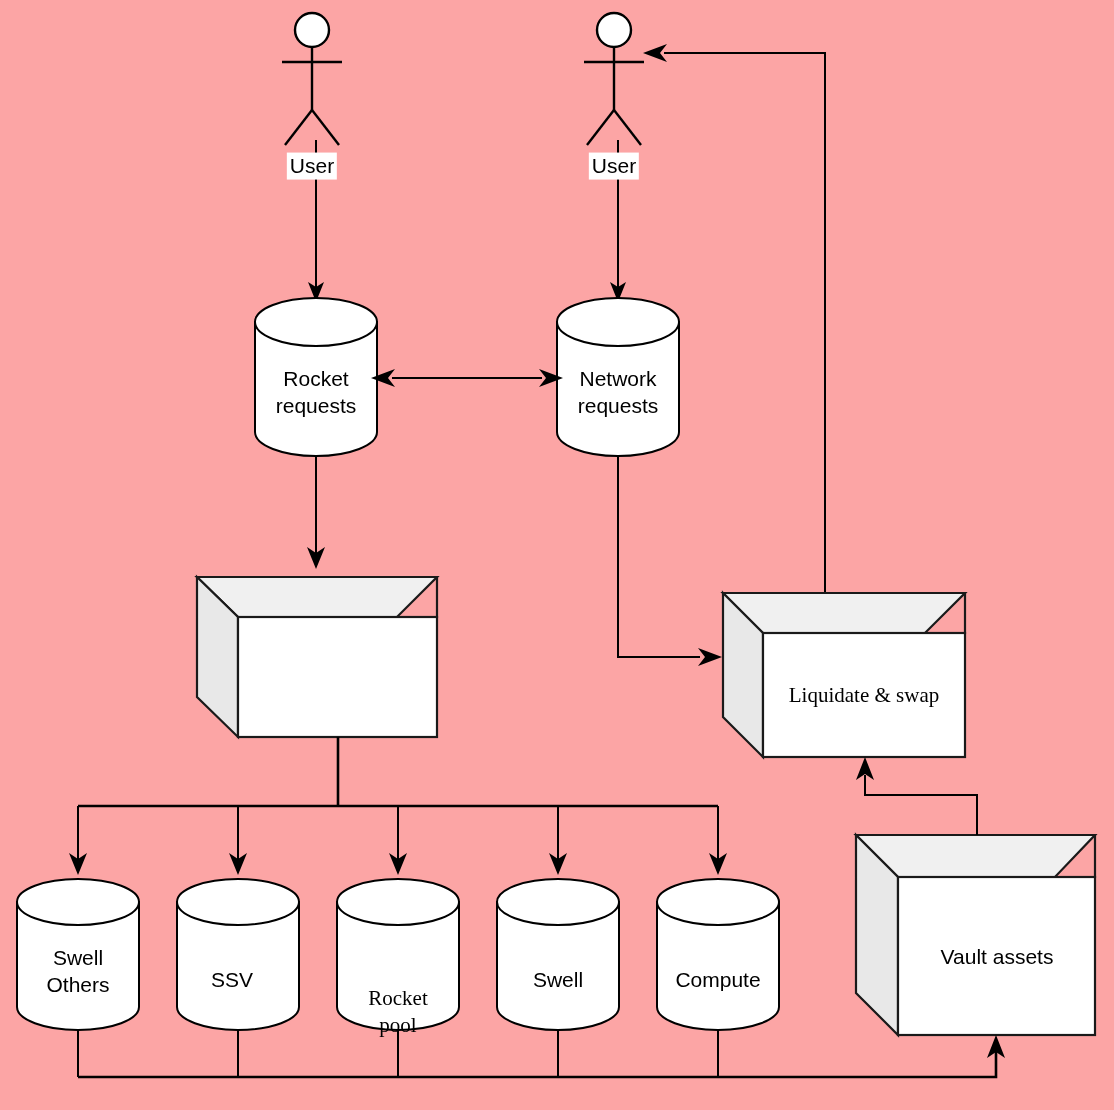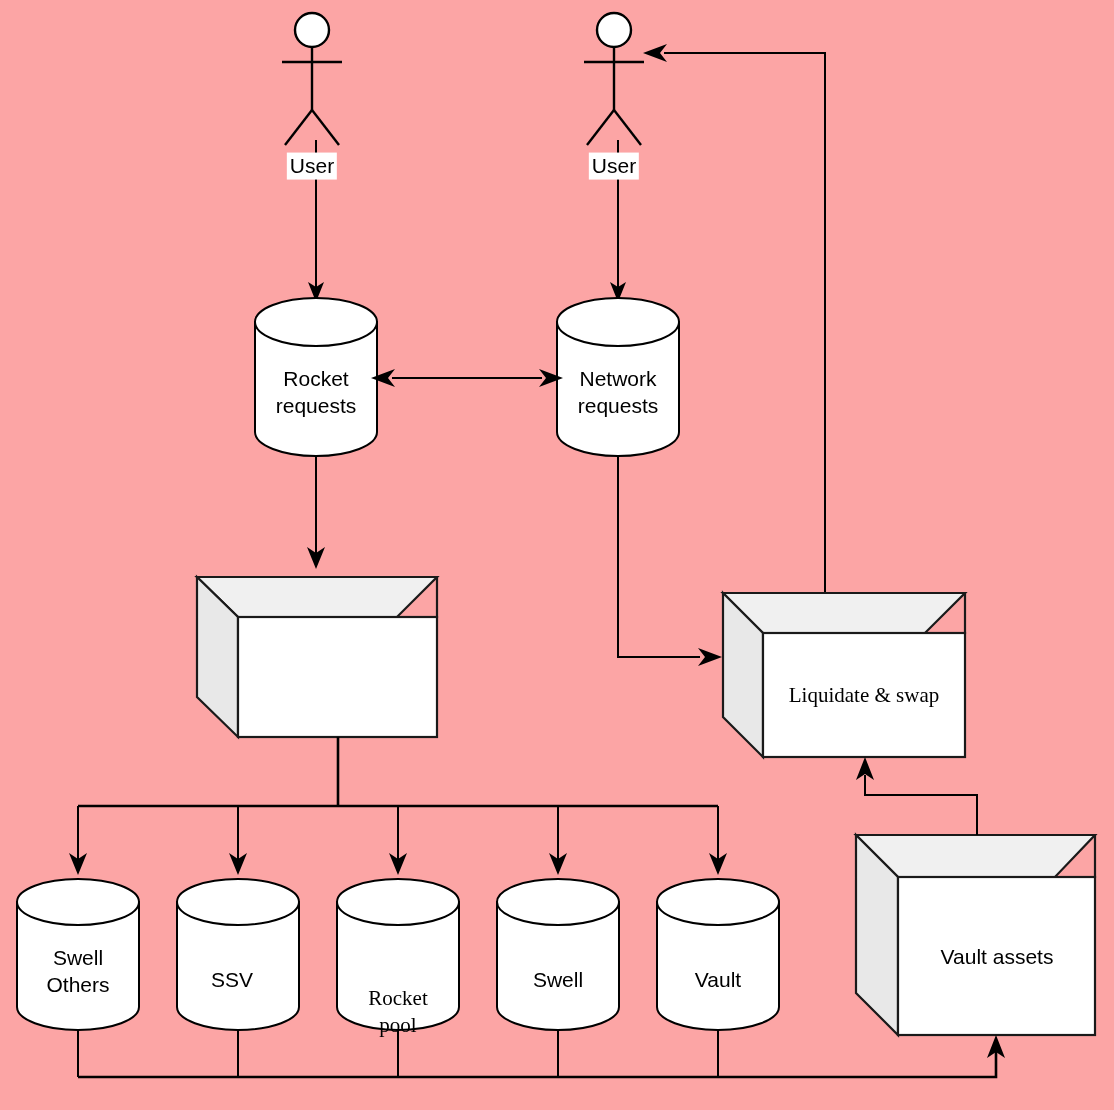--- a/index.html
+++ b/index.html
@@ -256,15 +256,15 @@
 
   <div class="lbl" style="left:864px; top:695px;font-family:Liberation Serif, serif;">Liquidate &amp; swap</div>
   <div class="lbl" style="left:997px; top:957px;">Vault assets</div>
 
   <div class="lbl" style="left:78px; top:972px;">Swell
 Others</div>
   <div class="lbl" style="left:232px; top:980px;">SSV</div>
   <div class="lbl" style="left:398px; top:1012px;font-family:Liberation Serif, serif;">Rocket
 pool</div>
   <div class="lbl" style="left:558px; top:980px;">Swell</div>
-  <div class="lbl" style="left:718px; top:980px;">Vault</div>
+  <div class="lbl" style="left:718px; top:980px;">Compute</div>
 
 </div>
 
 </body></html>

